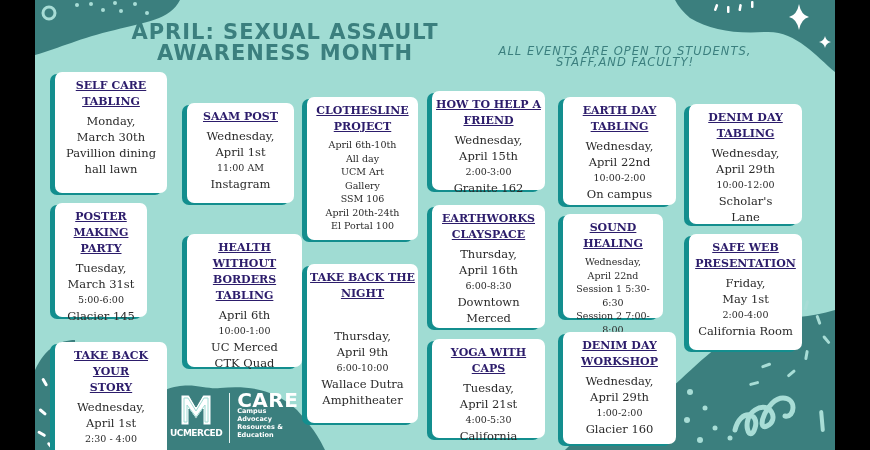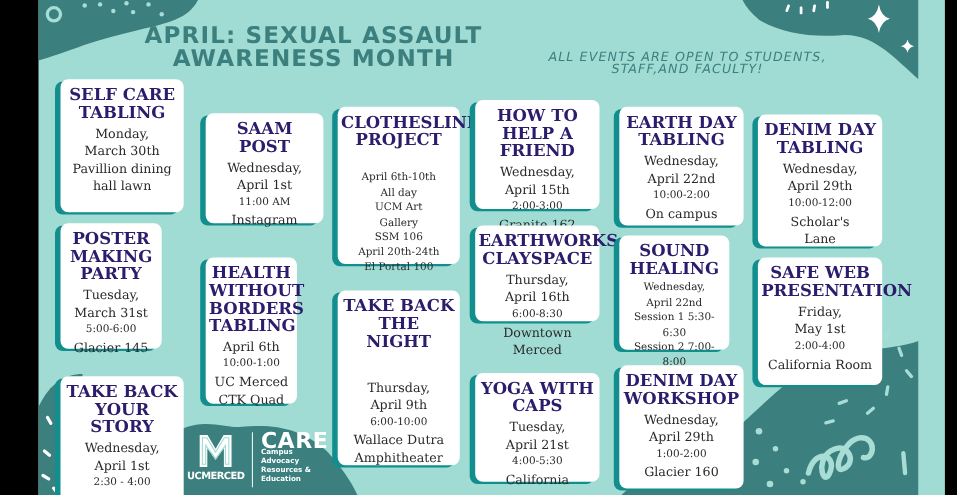--- a/index.html
+++ b/index.html
@@ -1,33 +1,33 @@
 <!DOCTYPE html>
 <html><head>
 <meta charset="utf-8">
 <style>
   html, body { margin:0; padding:0; }
   body { width:870px; height:450px; overflow:hidden; background:#000; font-family:"DejaVu Serif", serif; }
-  #stage { position:absolute; left:35px; top:0; width:800px; height:450px; background:#a0dcd3; overflow:hidden;padding-left:24px; }
+  #stage { position:absolute; left:35px; top:0; width:800px; height:450px; background:#a0dcd3; overflow:hidden; }
   .title {
     position:absolute; left:80px; top:22px; width:340px; text-align:center;
     font-family:"DejaVu Sans", sans-serif; font-weight:bold; color:#3b7f7e;
     font-size:21px; line-height:21px; letter-spacing:1px; text-transform:uppercase;
   }
   .subtitle {
     position:absolute; left:440px; top:46px; width:300px; text-align:center;
     font-family:"DejaVu Sans", sans-serif; font-style:italic; font-weight:normal; color:#3b7f7e;
     font-size:11.5px; line-height:11px; letter-spacing:1px; text-transform:uppercase;
   }
   .card {
     position:absolute; background:#fff; border-radius:7px;
     box-shadow:-5px 2px 0 #138e8e;
     text-align:center; color:#2a2a2a; box-sizing:border-box; padding:6px 3px 4px 3px;
   }
-  .card .ctitle { color:#2c1c6b; font-weight:bold; font-size:15px; line-height:16px; margin-bottom:2px; }
+  .card .ctitle { color:#2c1c6b; font-weight:bold; font-size:11px; line-height:16px; margin-bottom:2px;text-decoration:underline; }
   .card .cline { font-size:11.5px; line-height:16px; }
   .card .csmall { font-size:9.5px; line-height:16px; }
   .card.compact .cline, .card.compact .csmall { font-size:9.5px; line-height:13.5px; }
   .logo { position:absolute; left:135px; top:393px; display:flex; align-items:flex-start; }
   .logo .m { width:34px; height:34px; position:relative; }
   .logo .ucm { font-family:"DejaVu Sans", sans-serif; color:#fff; font-size:9px; font-weight:bold; letter-spacing:-0.5px; margin-top:1px; }
   .logo .sep { width:1px; height:50px; background:#e8f4f2; margin:0 7px; }
   .logo .care { font-family:"DejaVu Sans", sans-serif; color:#fff; font-weight:bold; font-size:20px; line-height:14px; letter-spacing:0.5px; }
   .logo .caresub { font-family:"DejaVu Sans", sans-serif; color:#fff; font-size:6.5px; line-height:8px; font-weight:bold; }
 </style>
@@ -129,33 +129,33 @@
         <div class="csmall">2:30 - 4:00</div>
         <div class="cline">Glacier 140</div>
       </div>
       <div class="card" style="left: 152px; top: 103px; width: 107px; height: 100px;">
         <div class="ctitle" style="margin-bottom: 3px;">SAAM POST</div>
         <div class="cline">Wednesday,</div>
         <div class="cline">April 1st</div>
         <div class="csmall">11:00 AM</div>
         <div class="cline">Instagram</div>
       </div>
-      <div class="card" style="left: 152px; top: 234px; width: 83px; height: 133px;">
+      <div class="card" style="left: 152px; top: 234px; width: 115px; height: 133px;">
         <div class="ctitle" style="margin-bottom: 0px;">HEALTH</div>
         <div class="ctitle" style="margin-bottom: 0px;">WITHOUT</div>
         <div class="ctitle" style="margin-bottom: 0px;">BORDERS</div>
         <div class="ctitle" style="margin-bottom: 3px;">TABLING</div>
         <div class="cline">April 6th</div>
         <div class="csmall">10:00-1:00</div>
         <div class="cline">UC Merced</div>
         <div class="cline">CTK Quad</div>
       </div>
       <div class="card compact" style="left: 272px; top: 97px; width: 111px; height: 143px;">
         <div class="ctitle" style="margin-bottom: 0px;">CLOTHESLINE</div>
-        <div class="ctitle" style="margin-bottom: 20px;">PROJECT</div>
+        <div class="ctitle" style="margin-bottom: 3px;">PROJECT</div>
         <div class="cline">April 6th-10th</div>
         <div class="cline">All day</div>
         <div class="cline">UCM Art</div>
         <div class="cline">Gallery</div>
         <div class="cline">SSM 106</div>
         <div class="cline">April 20th-24th</div>
         <div class="cline">El Portal 100</div>
       </div>
       <div class="card" style="left: 272px; top: 264px; width: 111px; height: 159px;">
         <div class="ctitle" style="margin-bottom: 0px;">TAKE BACK THE</div>
@@ -168,21 +168,21 @@
         <div class="cline">Amphitheater</div>
       </div>
       <div class="card" style="left: 397px; top: 91px; width: 113px; height: 99px;">
         <div class="ctitle" style="margin-bottom: 0px;">HOW TO HELP A</div>
         <div class="ctitle" style="margin-bottom: 3px;">FRIEND</div>
         <div class="cline">Wednesday,</div>
         <div class="cline">April 15th</div>
         <div class="csmall">2:00-3:00</div>
         <div class="cline">Granite 162</div>
       </div>
-      <div class="card" style="left: 397px; top: 205px; width: 113px; height: 87px;">
+      <div class="card" style="left: 397px; top: 205px; width: 113px; height: 123px;">
         <div class="ctitle" style="margin-bottom: 0px;">EARTHWORKS</div>
         <div class="ctitle" style="margin-bottom: 3px;">CLAYSPACE</div>
         <div class="cline">Thursday,</div>
         <div class="cline">April 16th</div>
         <div class="csmall">6:00-8:30</div>
         <div class="cline">Downtown</div>
         <div class="cline">Merced</div>
       </div>
       <div class="card" style="left: 397px; top: 339px; width: 113px; height: 99px;">
         <div class="ctitle" style="margin-bottom: 3px;">YOGA WITH CAPS</div>

